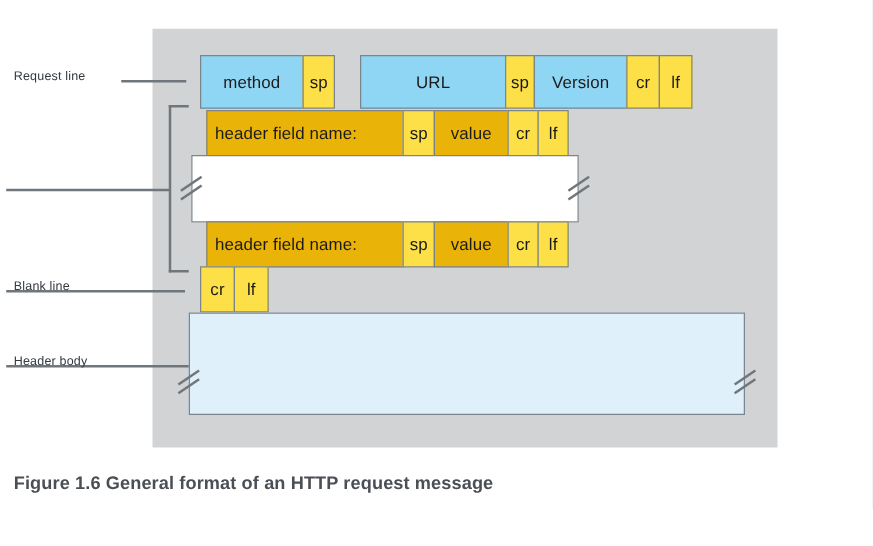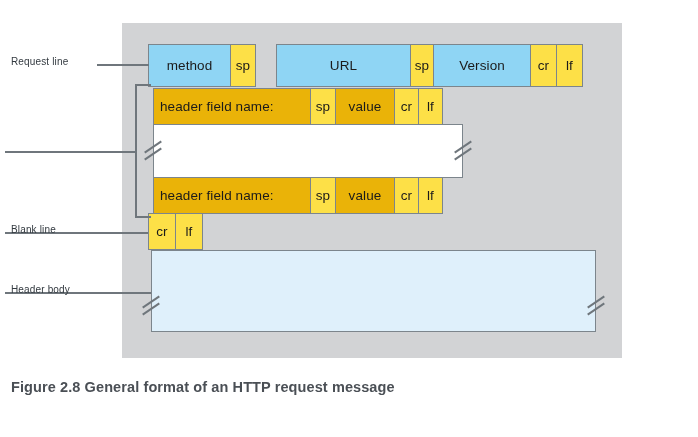--- a/index.html
+++ b/index.html
@@ -43,37 +43,37 @@
     border: 1px solid #7c858c;
     display: flex;
     align-items: center;
     justify-content: center;
     font-size: 13.5px;
     color: #1b1b1b;
     letter-spacing: 0.1px;
     white-space: nowrap;
     margin-left: -1px;
   }
-  .cell:first-child { margin-left: 0; }
+  .cell:first-child { margin-left: 12px; }
 
   .fill-strong { background: #8fd5f4; }
   .fill-light  { background: #eab308; text-align: right; }
   .fill-white  { background: #fde047; }
 
   
   #request-line {
     left: 148px;
     top: 44px;
     height: 43px;
   }
   #request-line .c-method  { width: 83px; }
   #request-line .c-sp1     { width: 26px; }
-  #request-line .c-url     { width: 135px; margin-left: 20px; }
+  #request-line .c-url     { width: 117px; margin-left: 20px; }
   #request-line .c-sp2     { width: 24px; }
-  #request-line .c-version { width: 98px; }
+  #request-line .c-version { width: 75px; }
   #request-line .c-cr      { width: 27px; }
   #request-line .c-lf      { width: 27px; }
 
   
   .header-row {
     left: 153px;
     height: 37px;
   }
   #header-row-1 { top: 88px; }
   #header-row-2 { top: 177px; }
@@ -248,15 +248,15 @@
   <div class="leader" id="leader-request"></div>
   <div class="leader" id="leader-header"></div>
   <div id="header-bracket"></div>
   <div class="leader" id="leader-blank"></div>
   <div class="leader" id="leader-entity"></div>
 
   <div class="side-label" id="label-request-line">Request line</div>
   <div class="side-label" id="label-blank-line">Blank line</div>
   <div class="side-label" id="label-entity-body">Header body</div>
 
-  <div id="caption">Figure 2.8 General format of an HTTP request message</div>
+  <div id="caption">Figure 1.6 General format of an HTTP request message</div>
 
 </div>
 
 </body></html>

